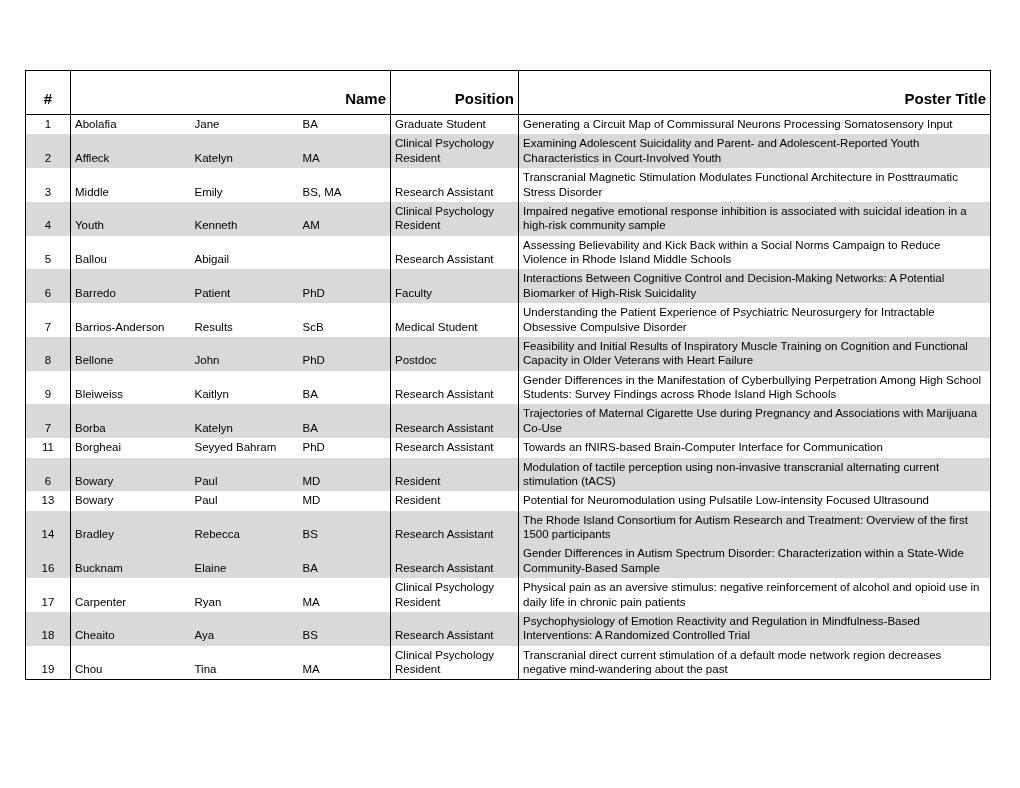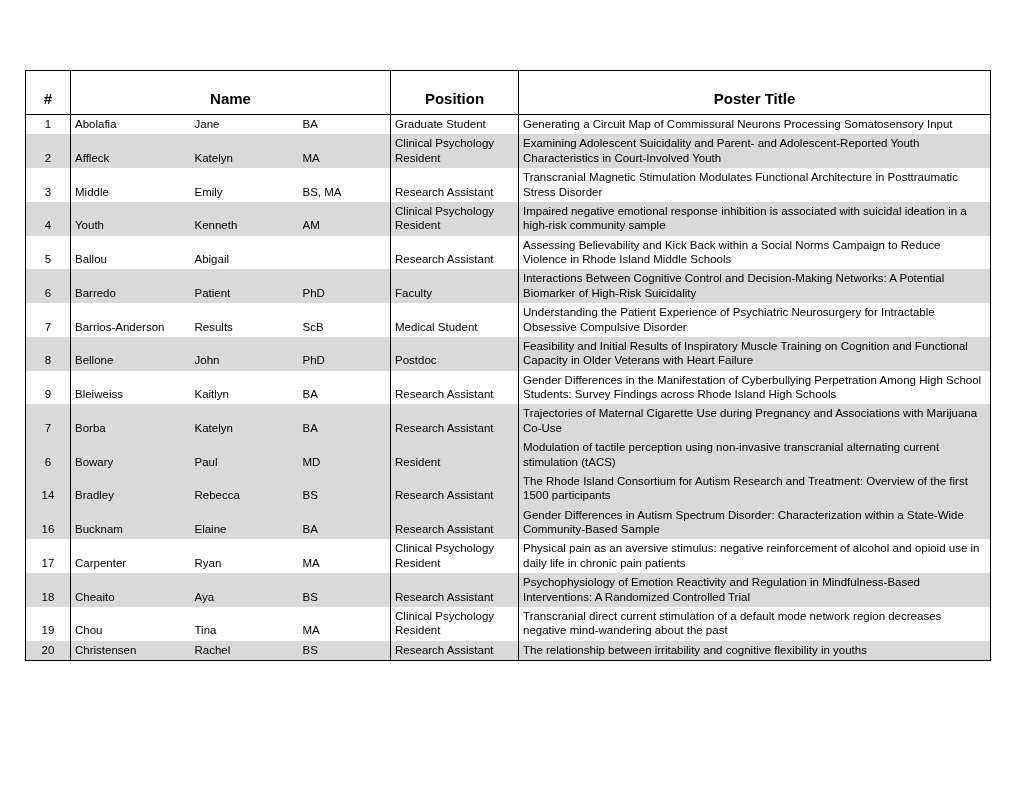--- a/index.html
+++ b/index.html
@@ -31,21 +31,21 @@
   col.c-last   { width: 120px; }
   col.c-first  { width: 108px; }
   col.c-degree { width: 92px;  }
   col.c-pos    { width: 128px; }
   col.c-title  { width: 472px; }
 
   thead tr { border-bottom: 1.5px solid #000; }
   th {
     font-size: 15px;
     font-weight: bold;
-    text-align: center;
+    text-align: right;
     vertical-align: bottom;
     height: 44px;
     padding: 2px 4px 5px 4px;
   }
   th.th-num { text-align: center; }
 
   td {
     vertical-align: bottom;
     padding: 2px 4px 3px 4px;
   }
@@ -148,28 +148,44 @@
           <td class="td-title">Gender Differences in the Manifestation of Cyberbullying Perpetration Among High School Students: Survey Findings across Rhode Island High Schools</td>
         </tr>
         <tr class="shaded">
           <td class="td-num b-right">7</td>
           <td class="td-last">Borba</td>
           <td class="td-first">Katelyn</td>
           <td class="td-degree b-right">BA</td>
           <td class="td-position b-right">Research Assistant</td>
           <td class="td-title">Trajectories of Maternal Cigarette Use during Pregnancy and Associations with Marijuana Co-Use</td>
         </tr>
+        <tr>
+          <td class="td-num b-right">11</td>
+          <td class="td-last">Borgheai</td>
+          <td class="td-first">Seyyed Bahram</td>
+          <td class="td-degree b-right">PhD</td>
+          <td class="td-position b-right">Research Assistant</td>
+          <td class="td-title">Towards an fNIRS-based Brain-Computer Interface for Communication</td>
+        </tr>
         <tr class="shaded">
           <td class="td-num b-right">6</td>
           <td class="td-last">Bowary</td>
           <td class="td-first">Paul</td>
           <td class="td-degree b-right">MD</td>
           <td class="td-position b-right">Resident</td>
           <td class="td-title">Modulation of tactile perception using non-invasive transcranial alternating current stimulation (tACS)</td>
         </tr>
+        <tr>
+          <td class="td-num b-right">13</td>
+          <td class="td-last">Bowary</td>
+          <td class="td-first">Paul</td>
+          <td class="td-degree b-right">MD</td>
+          <td class="td-position b-right">Resident</td>
+          <td class="td-title">Potential for Neuromodulation using Pulsatile Low-intensity Focused Ultrasound</td>
+        </tr>
         <tr class="shaded">
           <td class="td-num b-right">14</td>
           <td class="td-last">Bradley</td>
           <td class="td-first">Rebecca</td>
           <td class="td-degree b-right">BS</td>
           <td class="td-position b-right">Research Assistant</td>
           <td class="td-title">The Rhode Island Consortium for Autism Research and Treatment: Overview of the first 1500 participants</td>
         </tr>
         <tr class="shaded">
           <td class="td-num b-right">16</td>
@@ -196,23 +212,15 @@
           <td class="td-title">Psychophysiology of Emotion Reactivity and Regulation in Mindfulness-Based Interventions: A Randomized Controlled Trial</td>
         </tr>
         <tr>
           <td class="td-num b-right">19</td>
           <td class="td-last">Chou</td>
           <td class="td-first">Tina</td>
           <td class="td-degree b-right">MA</td>
           <td class="td-position b-right">Clinical Psychology Resident</td>
           <td class="td-title">Transcranial direct current stimulation of a default mode network region decreases negative mind-wandering about the past</td>
         </tr>
-        <tr class="shaded">
-          <td class="td-num b-right">20</td>
-          <td class="td-last">Christensen</td>
-          <td class="td-first">Rachel</td>
-          <td class="td-degree b-right">BS</td>
-          <td class="td-position b-right">Research Assistant</td>
-          <td class="td-title">The relationship between irritability and cognitive flexibility in youths</td>
-        </tr>
       </tbody>
   </table>
 </div>
 
 </body></html>

